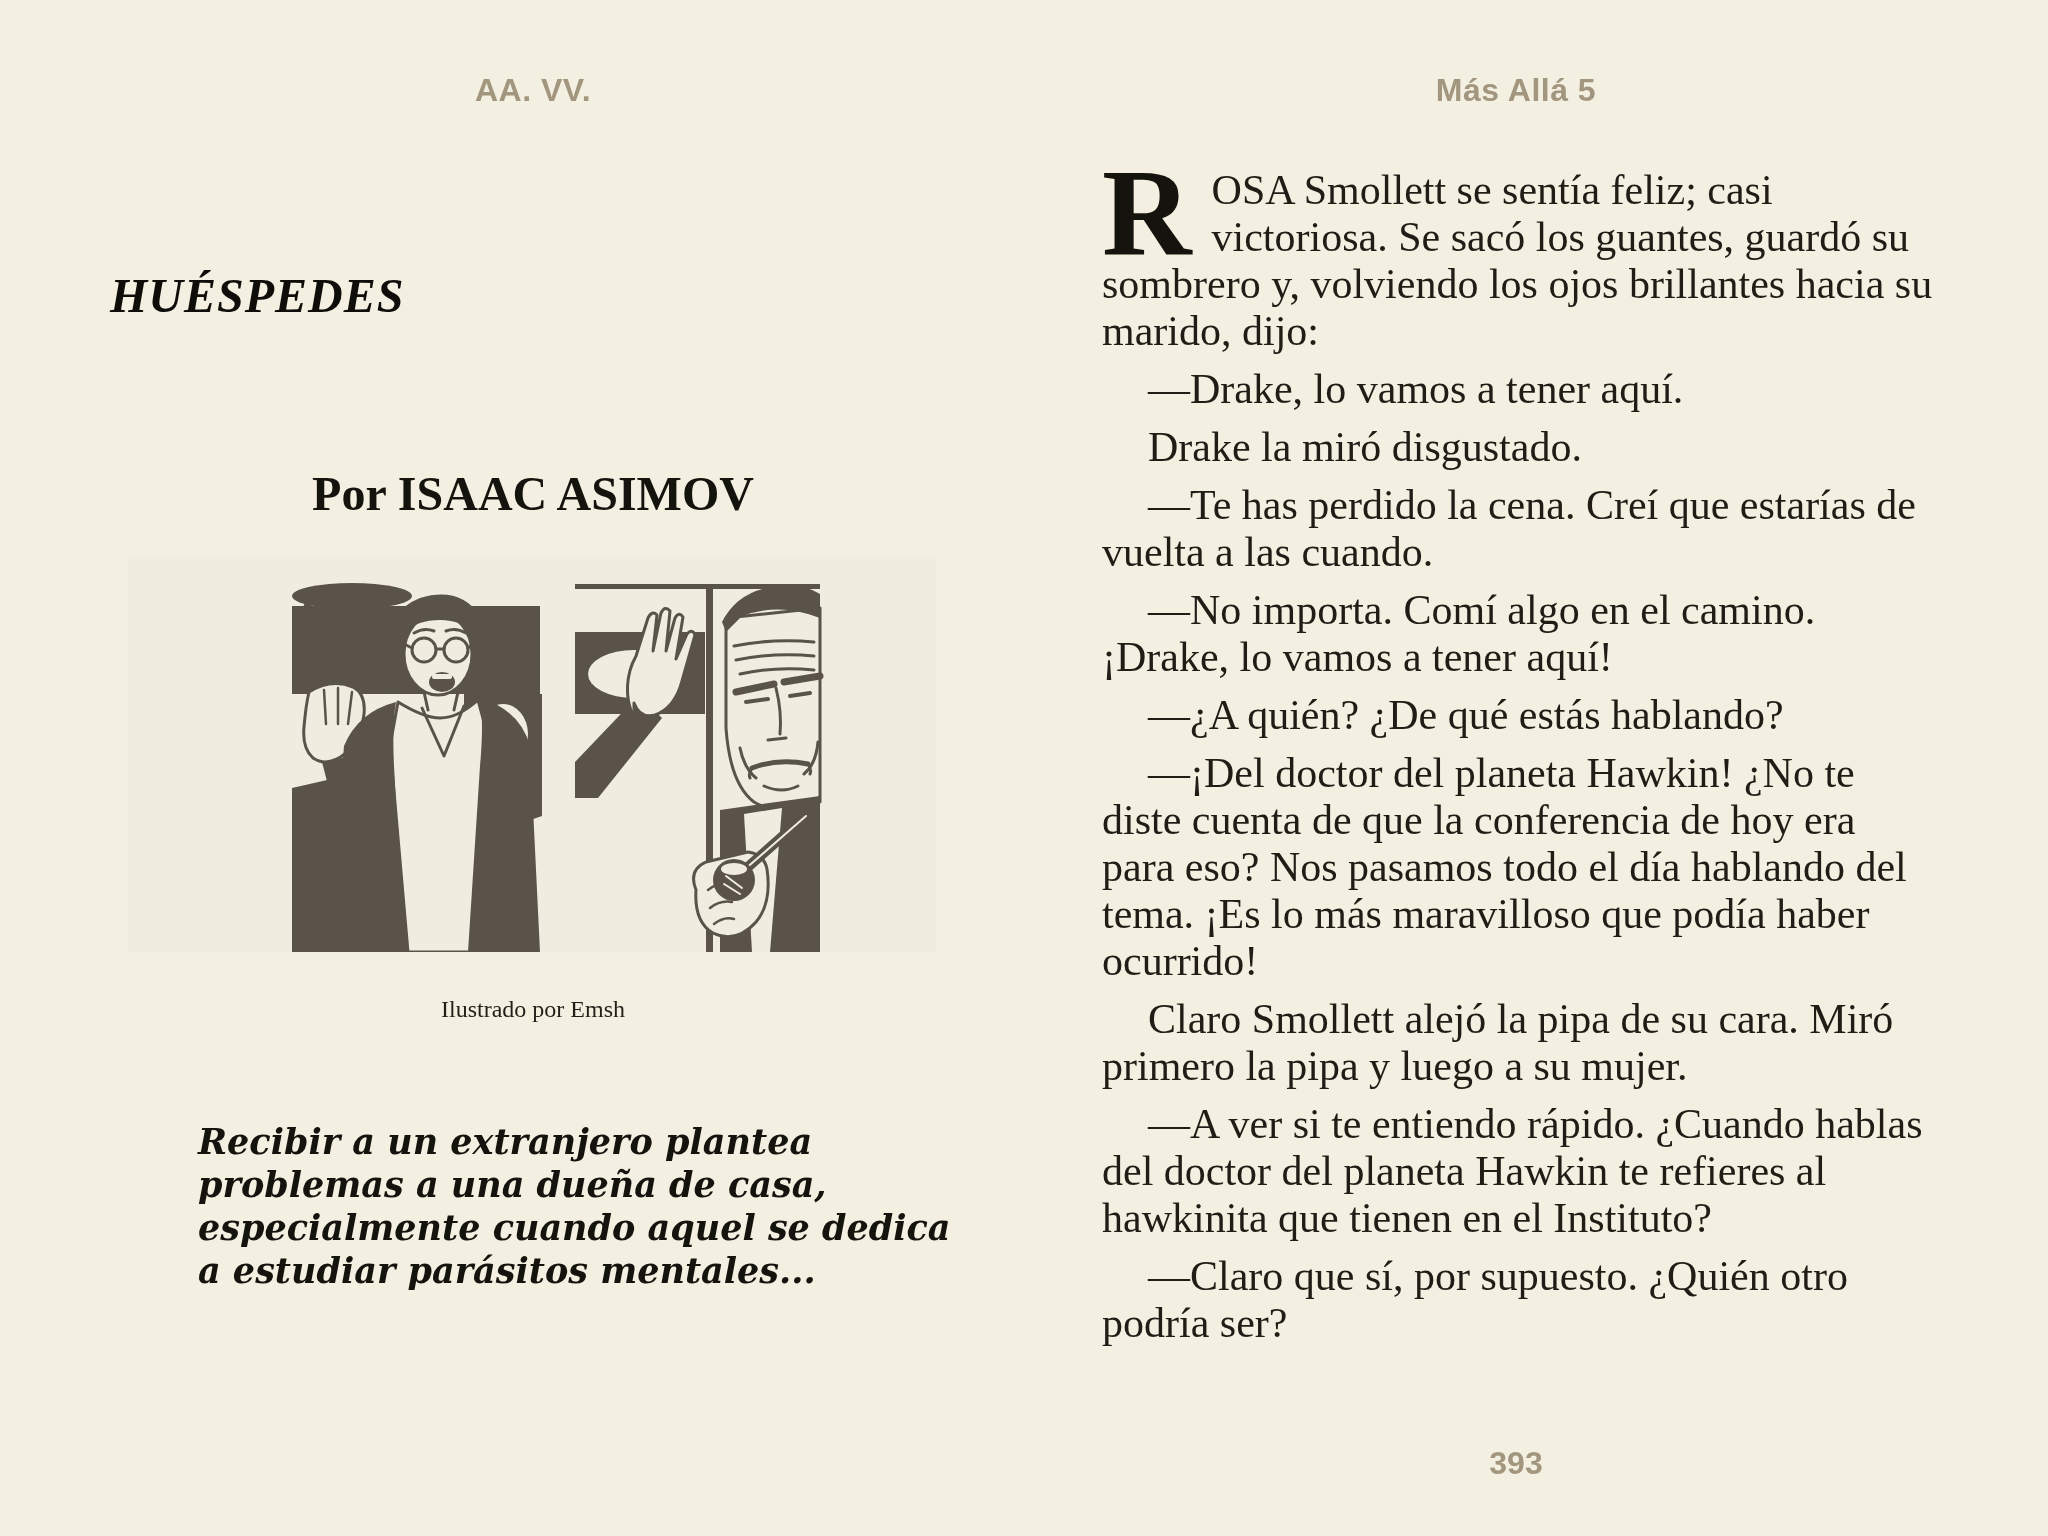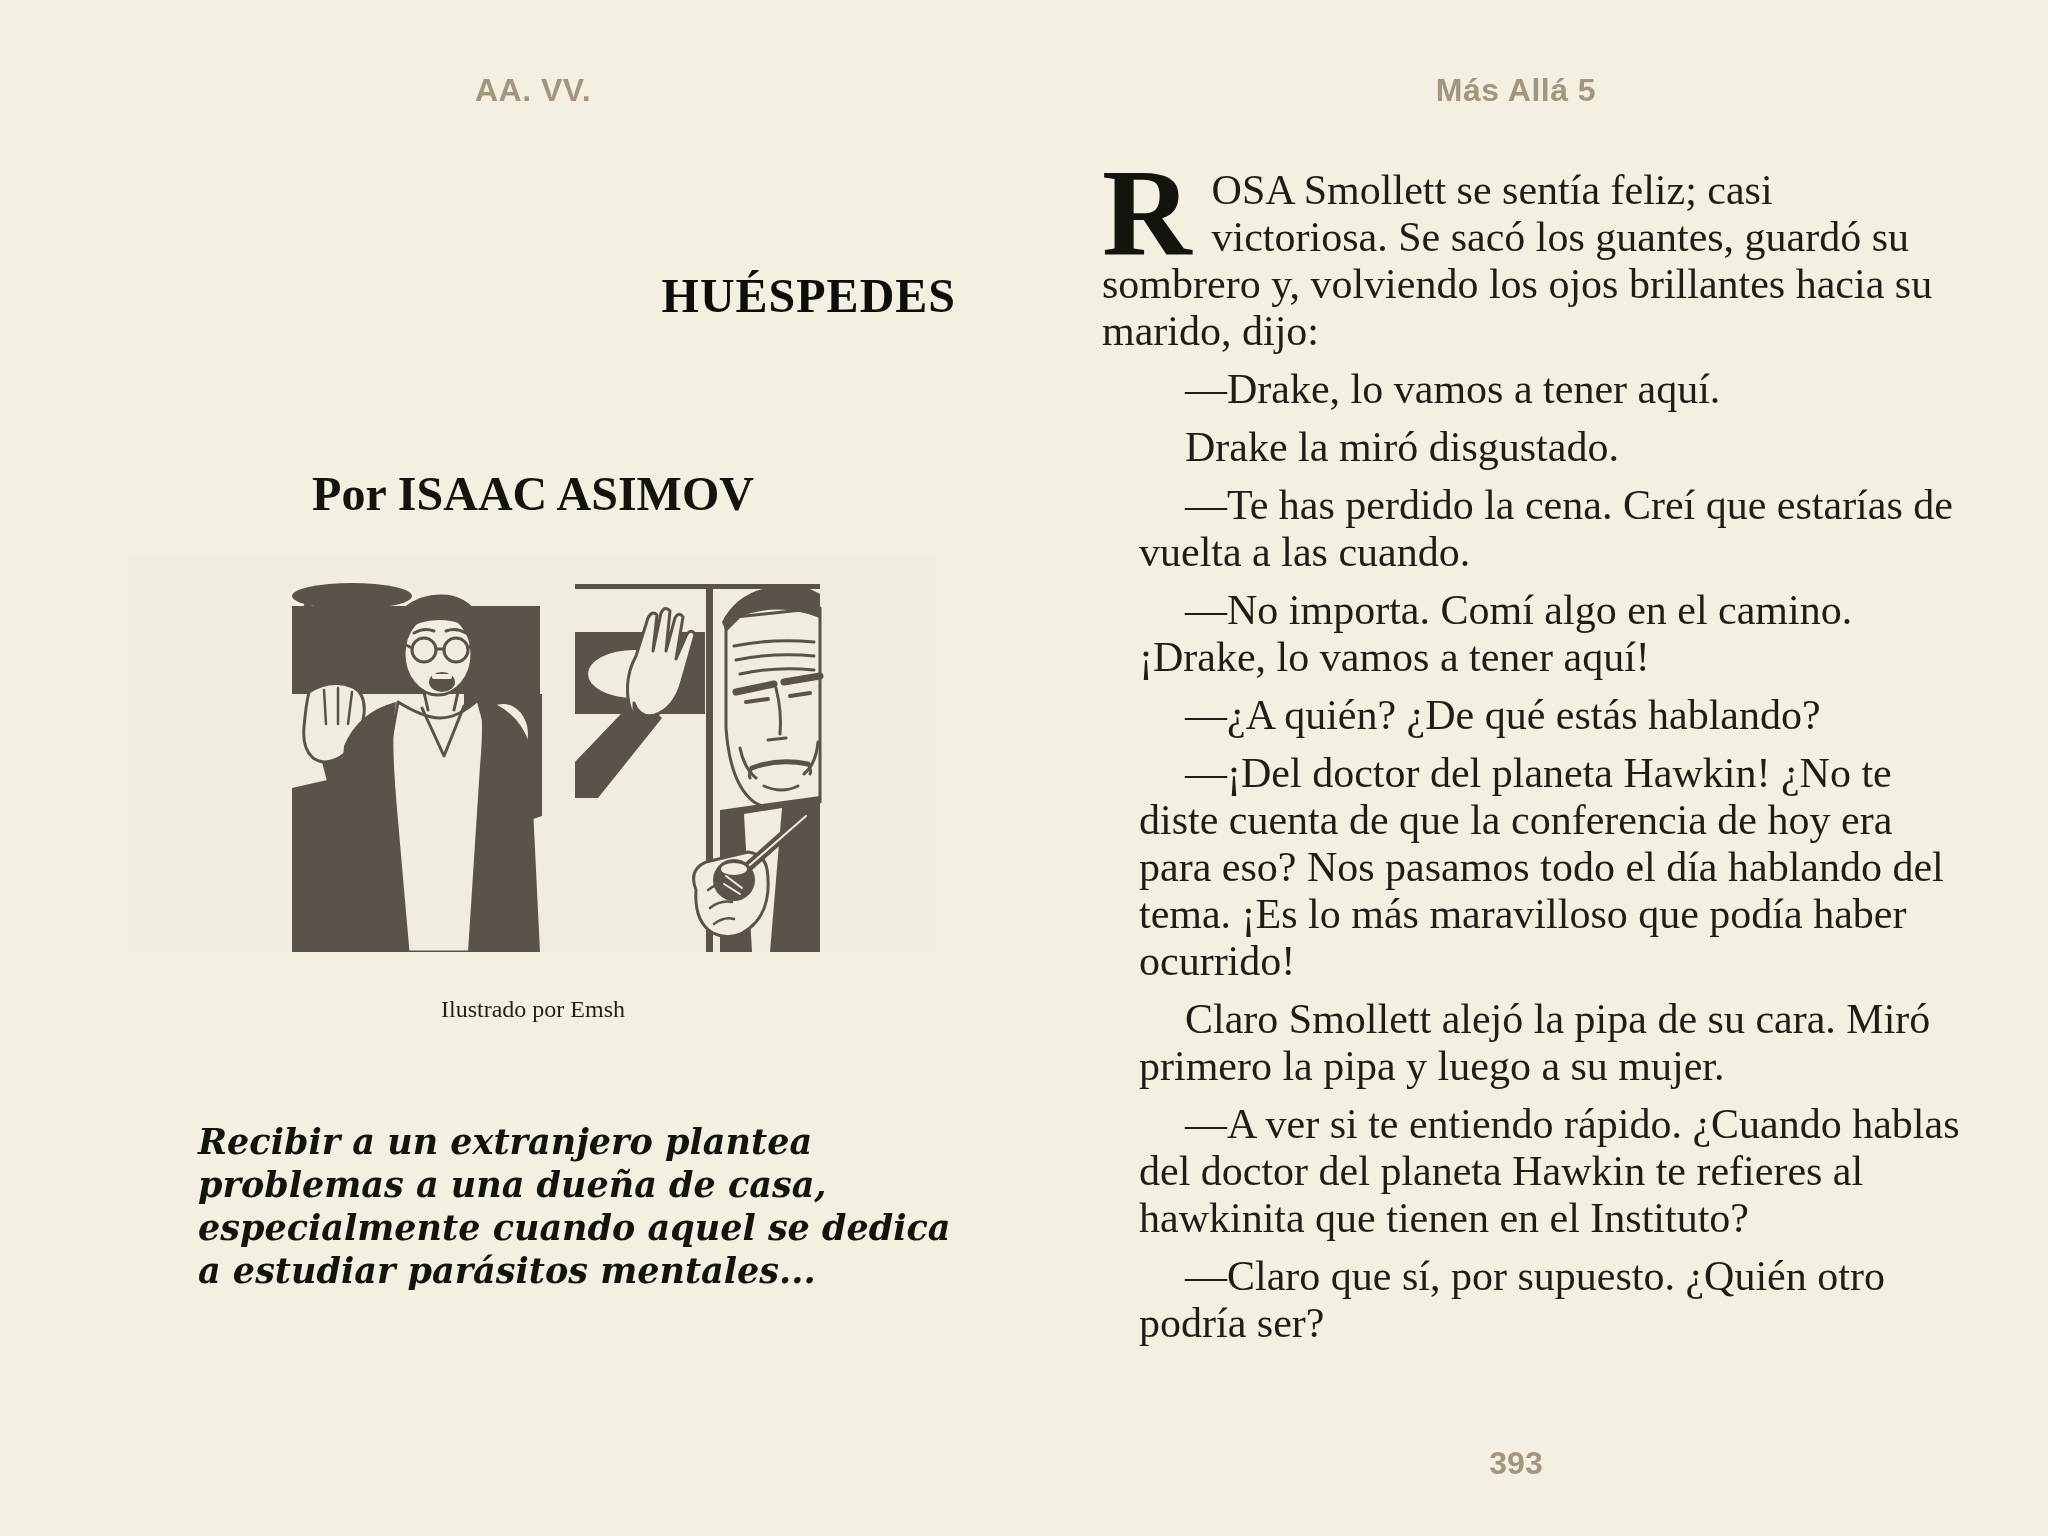--- a/index.html
+++ b/index.html
@@ -14,41 +14,41 @@
        font-weight:bold;font-size:32px;line-height:36px;color:#a2967e;text-align:center;
        letter-spacing:0.5px;}
   .page.left .running-header{left:130px;width:806px;}
   .page.right .running-header{left:78px;width:828px;}
 
   .page-number{position:absolute;top:1446px;font-family:"Liberation Sans",sans-serif;
        font-weight:bold;font-size:32px;line-height:34px;color:#a2967e;text-align:center;}
   .page.left .page-number{left:130px;width:806px;}
   .page.right .page-number{left:78px;width:828px;}
 
-  .title{position:absolute;top:272px;left:110px;width:846px;margin:0;text-align:right;
-       font-size:48px;line-height:48px;font-weight:bold;color:#0e0d0a;letter-spacing:1px;}
+  .title{position:absolute;top:272px;left:110px;width:846px;margin:0;text-align:left;
+       font-size:48px;line-height:48px;font-weight:bold;color:#0e0d0a;letter-spacing:1px;font-style:italic;}
   .author{position:absolute;top:474px;left:110px;width:846px;text-align:center;
        font-size:48px;line-height:40px;font-weight:bold;color:#15130e;}
 
   .illustration{position:absolute;left:128px;top:556px;width:808px;height:396px;margin:0;
        background:#f1ece0;}
   .illustration svg{display:block;width:808px;height:396px;}
 
   .caption{position:absolute;top:992px;left:110px;width:846px;text-align:center;
        font-size:24px;line-height:34px;color:#221f19;}
 
   .blurb{position:absolute;top:1120px;left:198px;width:700px;
        font-family:"DejaVu Serif",serif;font-style:italic;font-weight:bold;
        font-size:35px;line-height:43px;color:#15130e;white-space:pre;}
 
   .body-text{position:absolute;top:167px;left:78px;width:862px;
        font-size:42px;line-height:47px;color:#201d17;}
   .body-text p{margin:0;white-space:pre;text-indent:46px;}
   .body-text p.first{text-indent:0;}
-  .body-text p + p{margin-top:11px;margin-left:37px;}
+  .body-text p + p{margin-top:11px;}
   .dropcap{float:left;font-family:"Liberation Serif",serif;font-weight:bold;
        font-size:124px;line-height:94px;height:94px;margin-right:20px;color:#15130e;}
 </style>
 </head>
 <body>
 
 <div class="screen">
 
   <div class="page left">
     <div class="running-header">AA. VV.</div>

